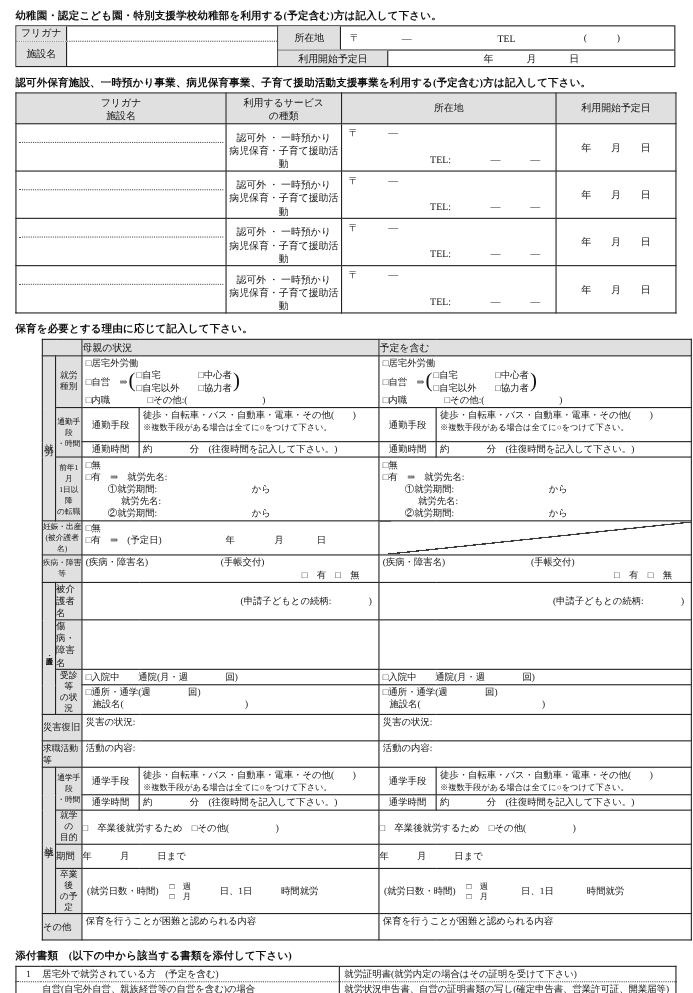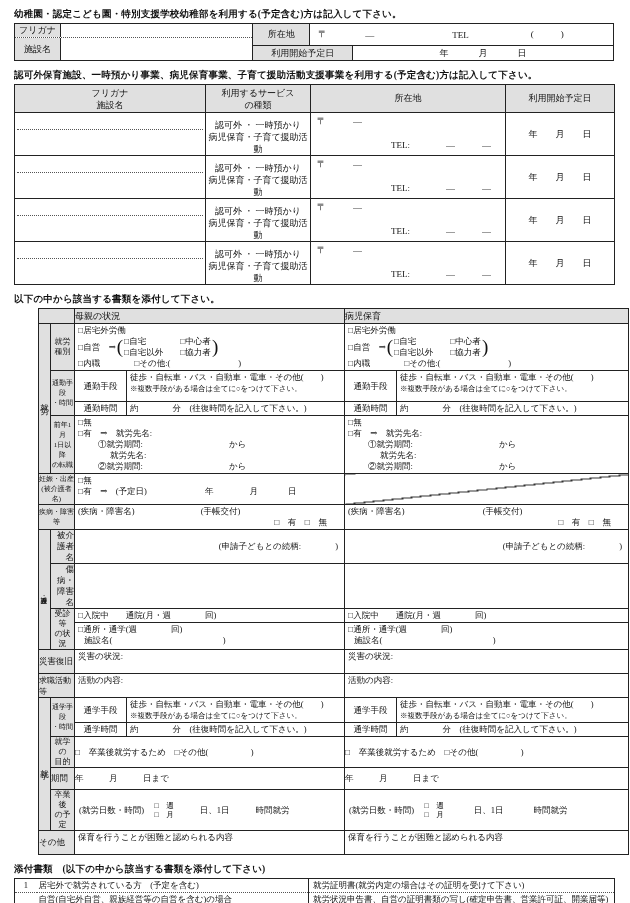--- a/index.html
+++ b/index.html
@@ -40,21 +40,21 @@
   
   .bt{margin-left:38px;width:590px;border:1.5px solid #222;}
   .bt td{font-size:8.5px;line-height:11px;}
   .vcell{vertical-align:middle;text-align:center;}
   .vtxt{writing-mode:vertical-rl;text-orientation:upright;letter-spacing:2px;font-size:8.5px;}
   .vtxt.sm{font-size:6.5px;letter-spacing:0;}
   .two div,.three div{line-height:10px;text-align:center;}
   .two,.three{vertical-align:middle;}
   .lbl8 div{font-size:8px;}
   .lbl7 div{font-size:7px;}
-  .tiny{font-size:6px;vertical-align:middle;text-align:right;}
+  .tiny{font-size:6px;vertical-align:middle;text-align:left;}
   .ilabel{vertical-align:middle;text-align:center;font-size:8px;background:#fff;}
   .ct{padding:1px 3px;}
   .note{font-size:7.5px;}
   .slash{background-image:linear-gradient(to bottom right,transparent calc(50% - .6px),#333 calc(50% - .6px),#333 calc(50% + .6px),transparent calc(50% + .6px));}
   .bracketrow{display:flex;align-items:center;}
   .bigparen{font-size:19px;font-weight:200;line-height:20px;padding:0 1px;}
   .rt{text-align:right;padding-right:14px;}
   .relcell{vertical-align:middle;text-align:right;padding-right:6px;font-size:7.5px;}
   .illrow{display:flex;font-family:Liberation Serif, serif;}
   .gradrow{display:flex;align-items:center;}
@@ -177,35 +177,35 @@
         </td>
     <td class="addrcell">
           <div class="addr1">〒　　　―</div>
           <div class="addr2">TEL:　　　　―　　　―</div>
         </td>
     <td class="datecell">年　　月　　日</td>
   </tr>
 </tbody>
   </table>
 
-<div class="sect-title">以下の中から該当する書類を添付して下さい。</div>
+<div class="sect-title">保育を必要とする理由に応じて記入して下さい。</div>
 <table class="bt">
   <colgroup>
     <col style="width:12px">
       <col style="width:24px">
     <col style="width:52px">
       <col style="width:218px">
     <col style="width:52px">
       <col style="width:232px">
   </colgroup>
   <tbody>
       <tr style="height:15px">
     <td colspan="2" class="g"></td>
     <td colspan="2" class="g ctr" style="font-size:9px">母親の状況</td>
-    <td colspan="2" class="g ctr" style="font-size:9px">病児保育</td>
+    <td colspan="2" class="g ctr" style="font-size:9px">予定を含む</td>
   </tr>
 
   <tr style="height:46px">
     <td rowspan="4" class="g vcell"><span class="vtxt">就労</span></td>
     <td class="g two lbl8">
           <div>就労</div>
           <div>種別</div>
         </td>
     <td colspan="2" class="ct">
       <div>□居宅外労働</div>

